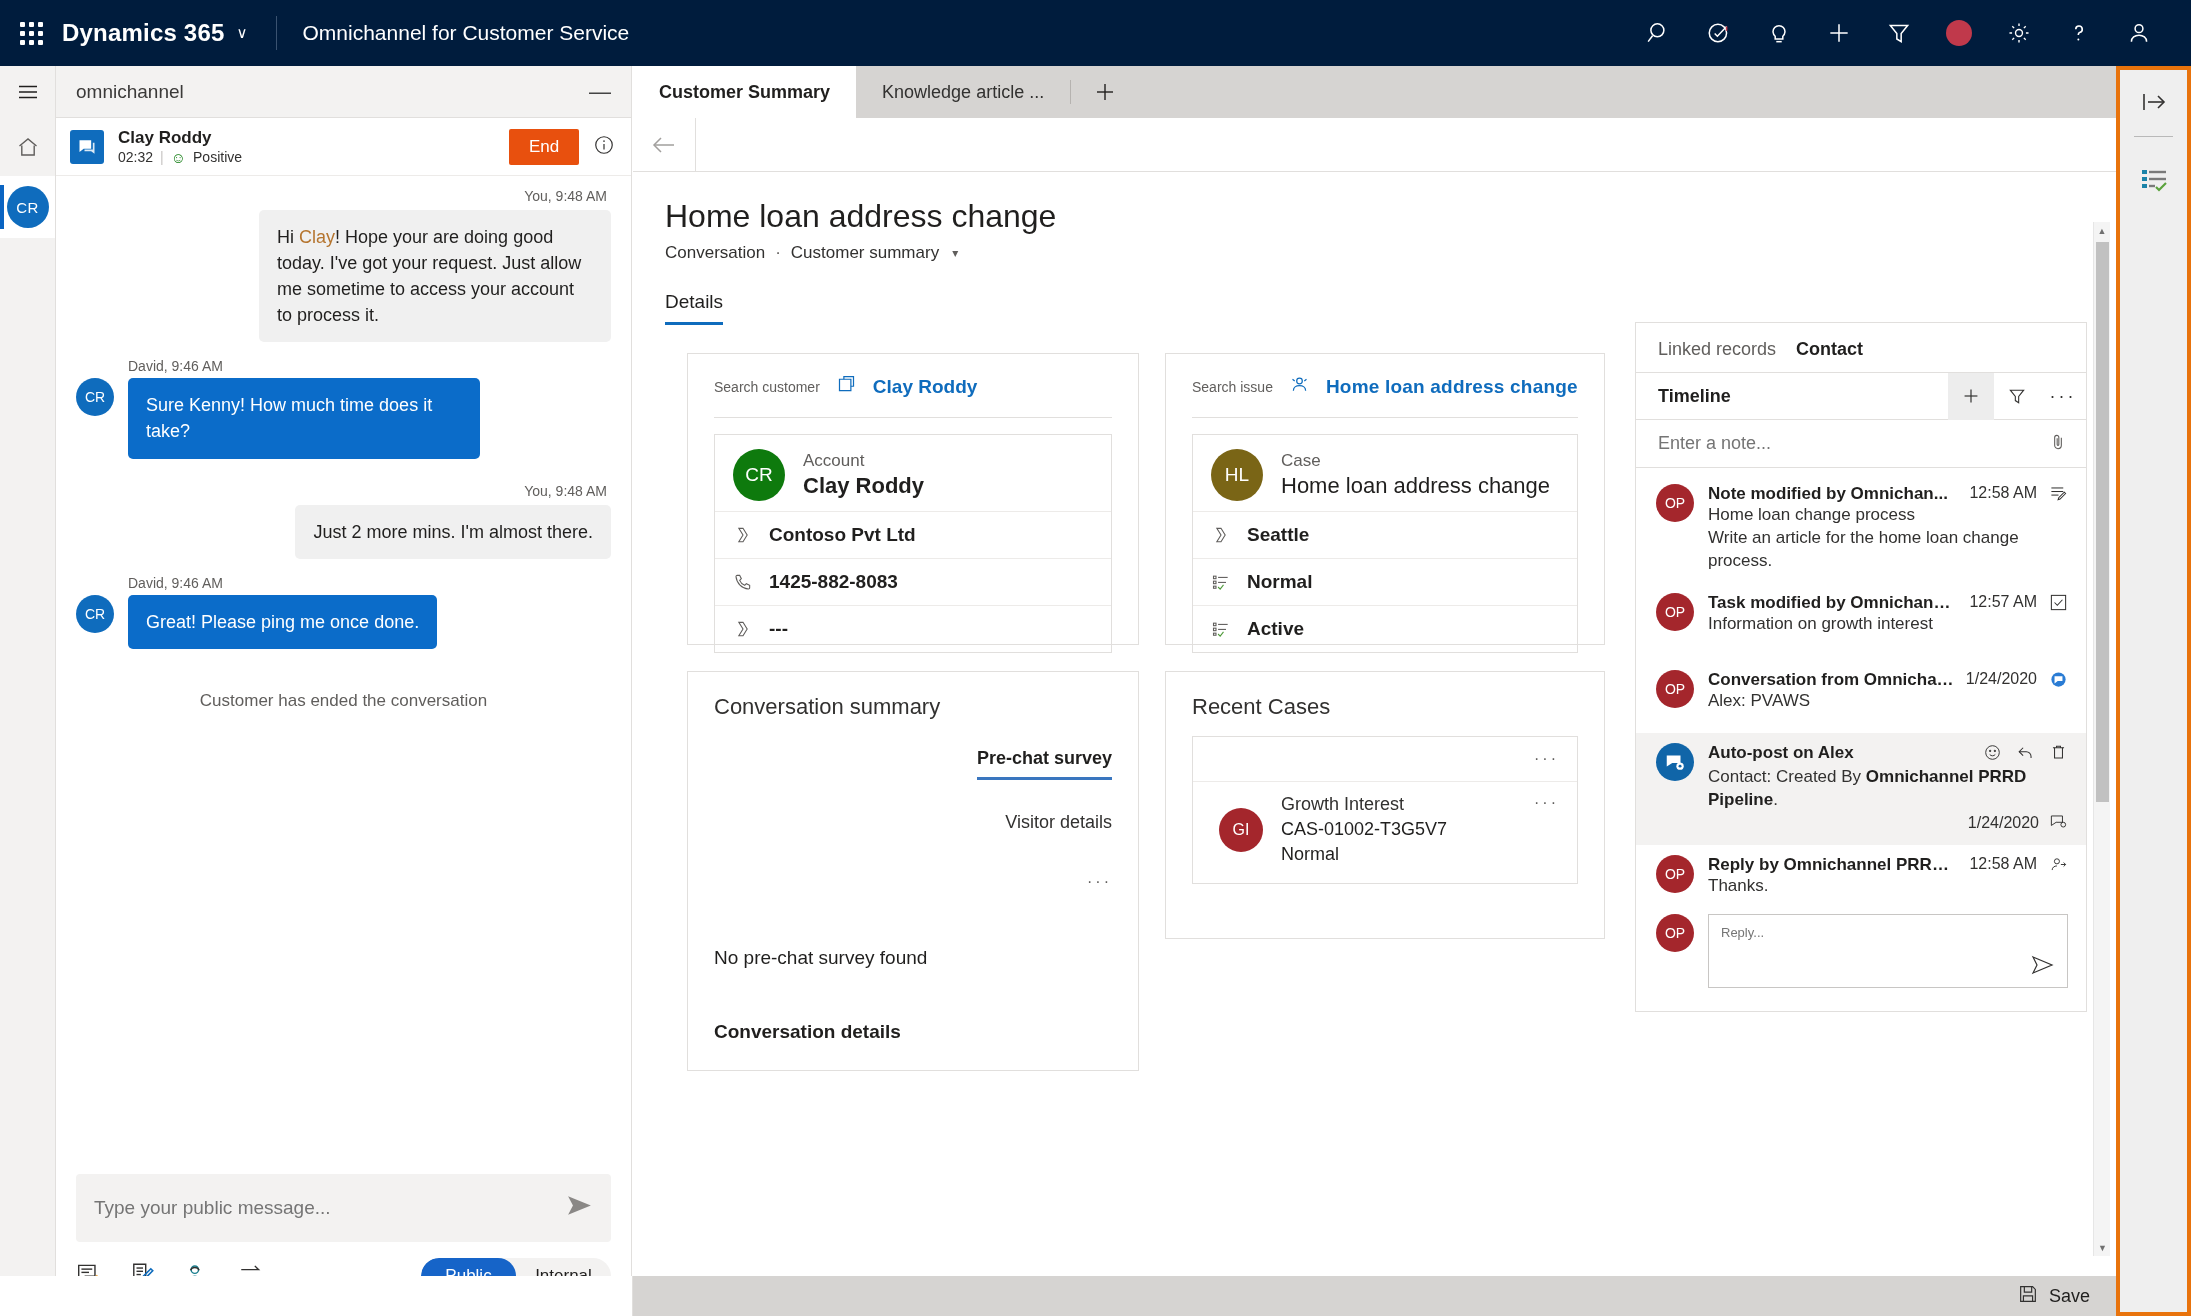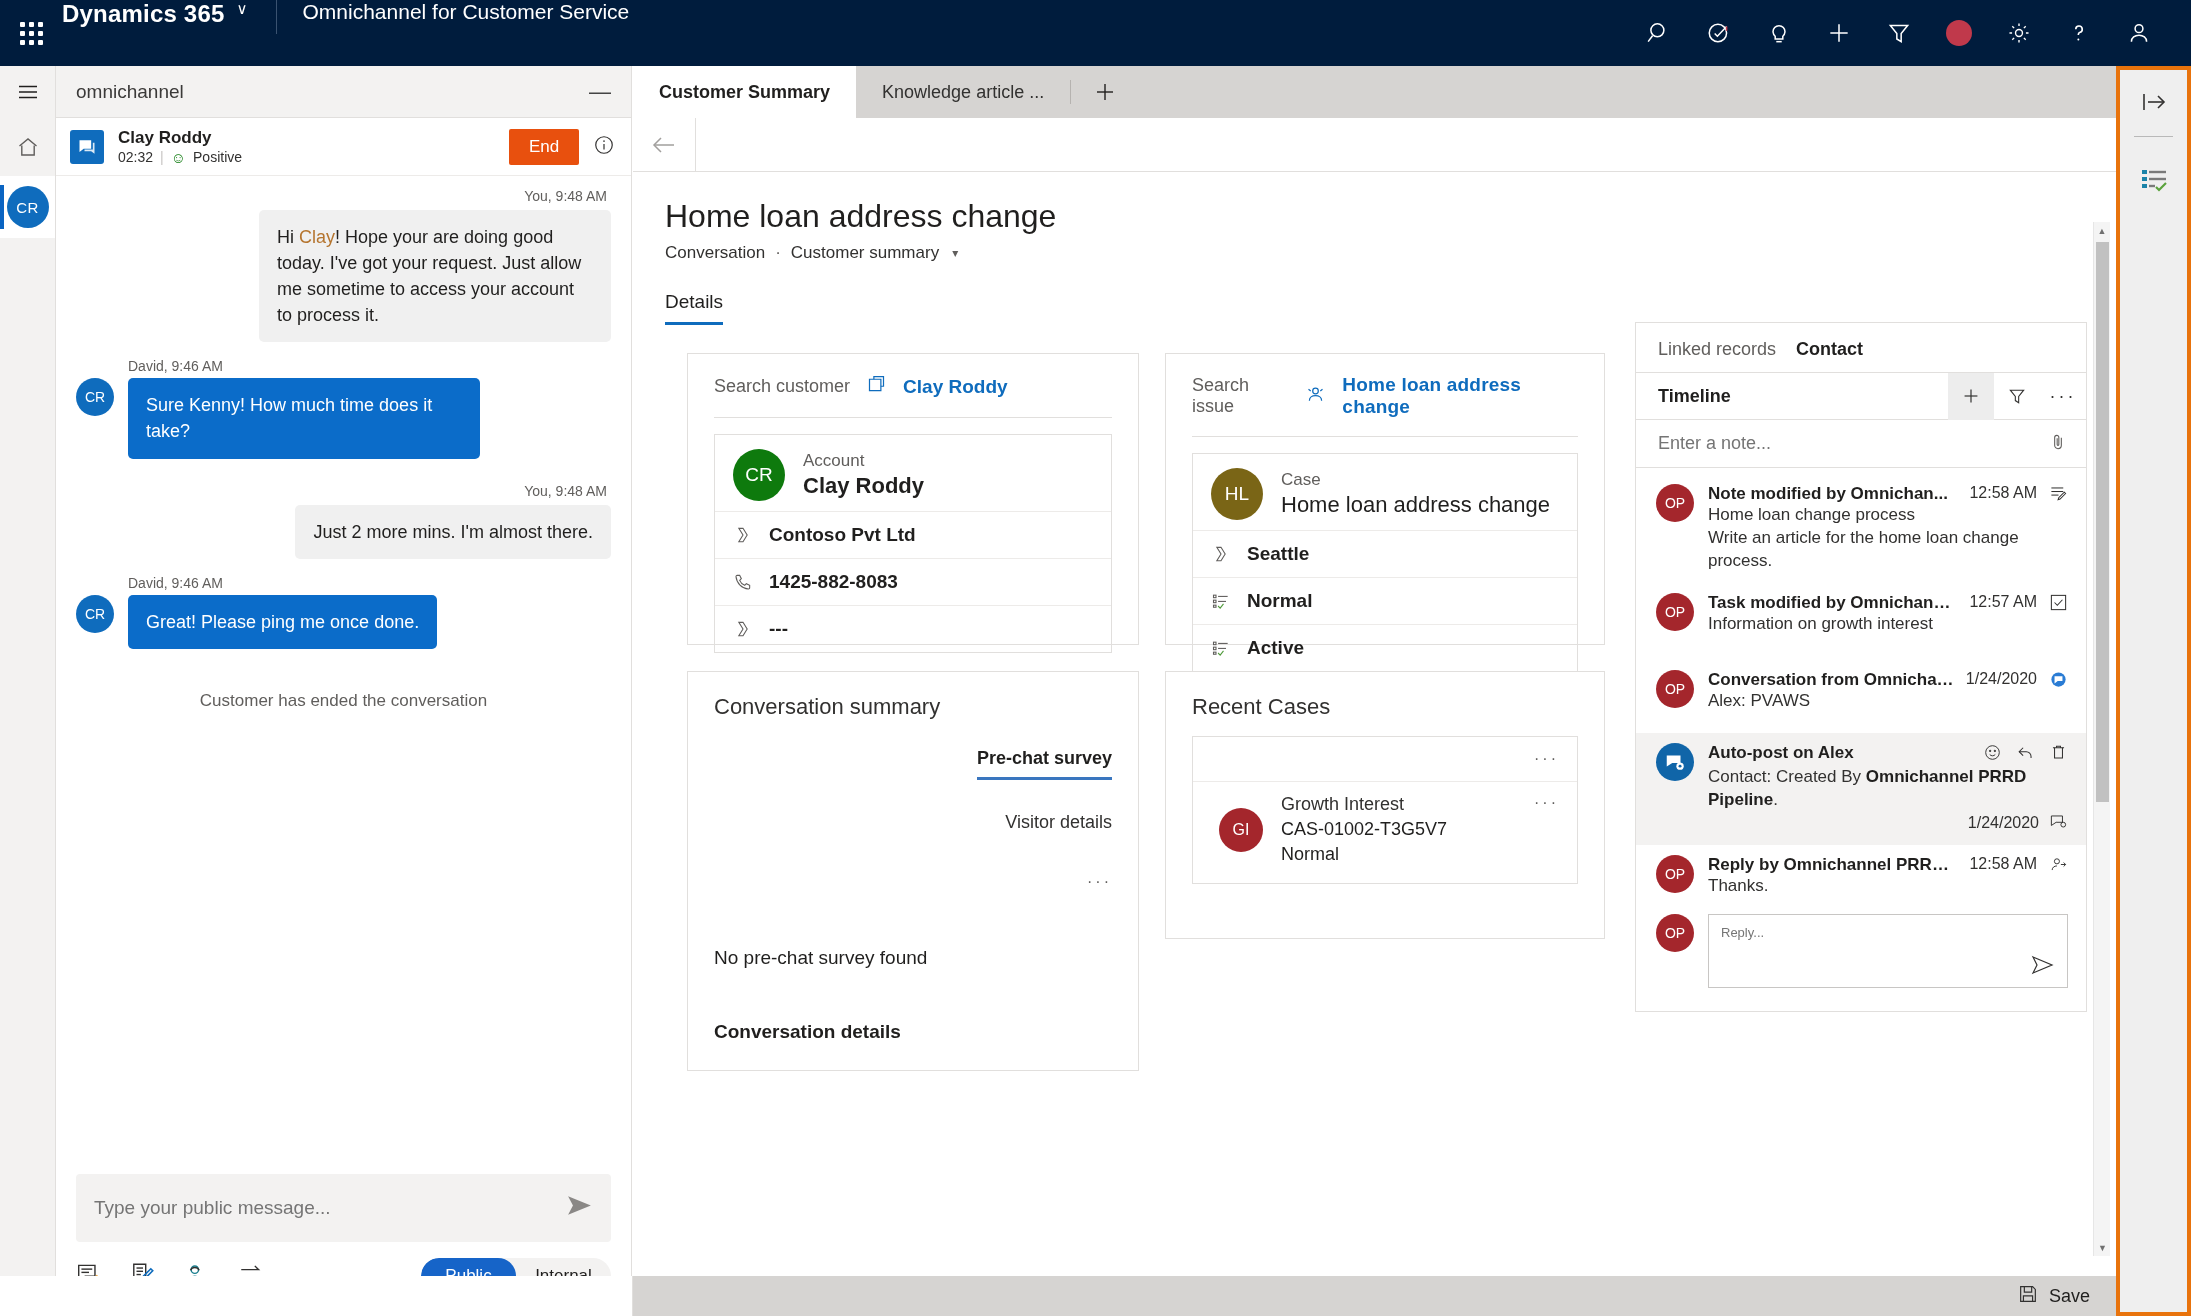--- a/index.html
+++ b/index.html
@@ -7,21 +7,21 @@
     width: 2191px; height: 1316px;
     font-family: "Liberation Sans", sans-serif;
     background: #ffffff;
     overflow: hidden;
   }
   .app { position: relative; width: 2191px; height: 1316px; }
 
   
   .topnav {
     position: absolute; top: 0; left: 0; width: 2191px; height: 66px;
-    background: #001c3d; display: flex; 
+    background: #001c3d; display: flex; align-items: center;
   }
   .waffle { width: 62px; display: flex; align-items: center; justify-content: center; cursor: pointer; }
   .waffle-grid { display: grid; grid-template-columns: repeat(3, 5px); grid-gap: 4px; }
   .waffle-grid i { width: 5px; height: 5px; background: #fff; border-radius: 1px; display:block; }
   .brand { color: #fff; font-size: 24px; font-weight: bold; letter-spacing: .2px; }
   .brand-chev { color: #fff; font-size: 15px; margin-left: 12px; }
   .brand-sep { width: 1px; height: 34px; background: #3a5270; margin: 0 26px 0 28px; }
   .appname { color: #fff; font-size: 21px; }
   .topnav-right { margin-left: auto; display: flex; align-items: center; padding-right: 22px; }
   .tn-icon {
@@ -151,21 +151,21 @@
   .detail-underline { height:3px; background:#0f6cbd; margin-top: 9px; }
 
   .cards { display:flex; gap: 26px; padding: 28px 0 0 22px; flex-wrap:wrap; width: 1030px; }
   .card { border:1px solid #e1dfdd; background:#fff; }
   .card-cust { width: 452px; height: 292px; padding: 20px 26px; }
   .card-case { width: 440px; height: 292px; padding: 20px 26px; }
   .card-conv { width: 452px; min-height: 400px; padding: 22px 26px; }
   .card-recent { width: 440px; height: 268px; padding: 22px 26px; }
 
   .srchrow { display:flex; align-items:center; gap: 16px; padding-bottom: 18px; border-bottom:1px solid #e1dfdd; }
-  .srchlabel { font-size:18px; color:#605e5c; }
+  .srchlabel { font-size:14px; color:#605e5c; }
   .srchlink { font-size:19px; color:#0f6cbd; font-weight:bold; cursor:pointer; }
   .srchlink.case { letter-spacing:.2px; }
 
   .entbox { border:1px solid #e1dfdd; margin-top: 16px; }
   .enthead { display:flex; align-items:center; gap:18px; padding: 14px 18px 10px 18px; }
   .ent-avatar {
     width:52px; height:52px; border-radius:50%; color:#fff; display:flex; align-items:center;
     justify-content:center; font-size:19px;
   }
   .ent-label { font-size:17px; color:#605e5c; }

